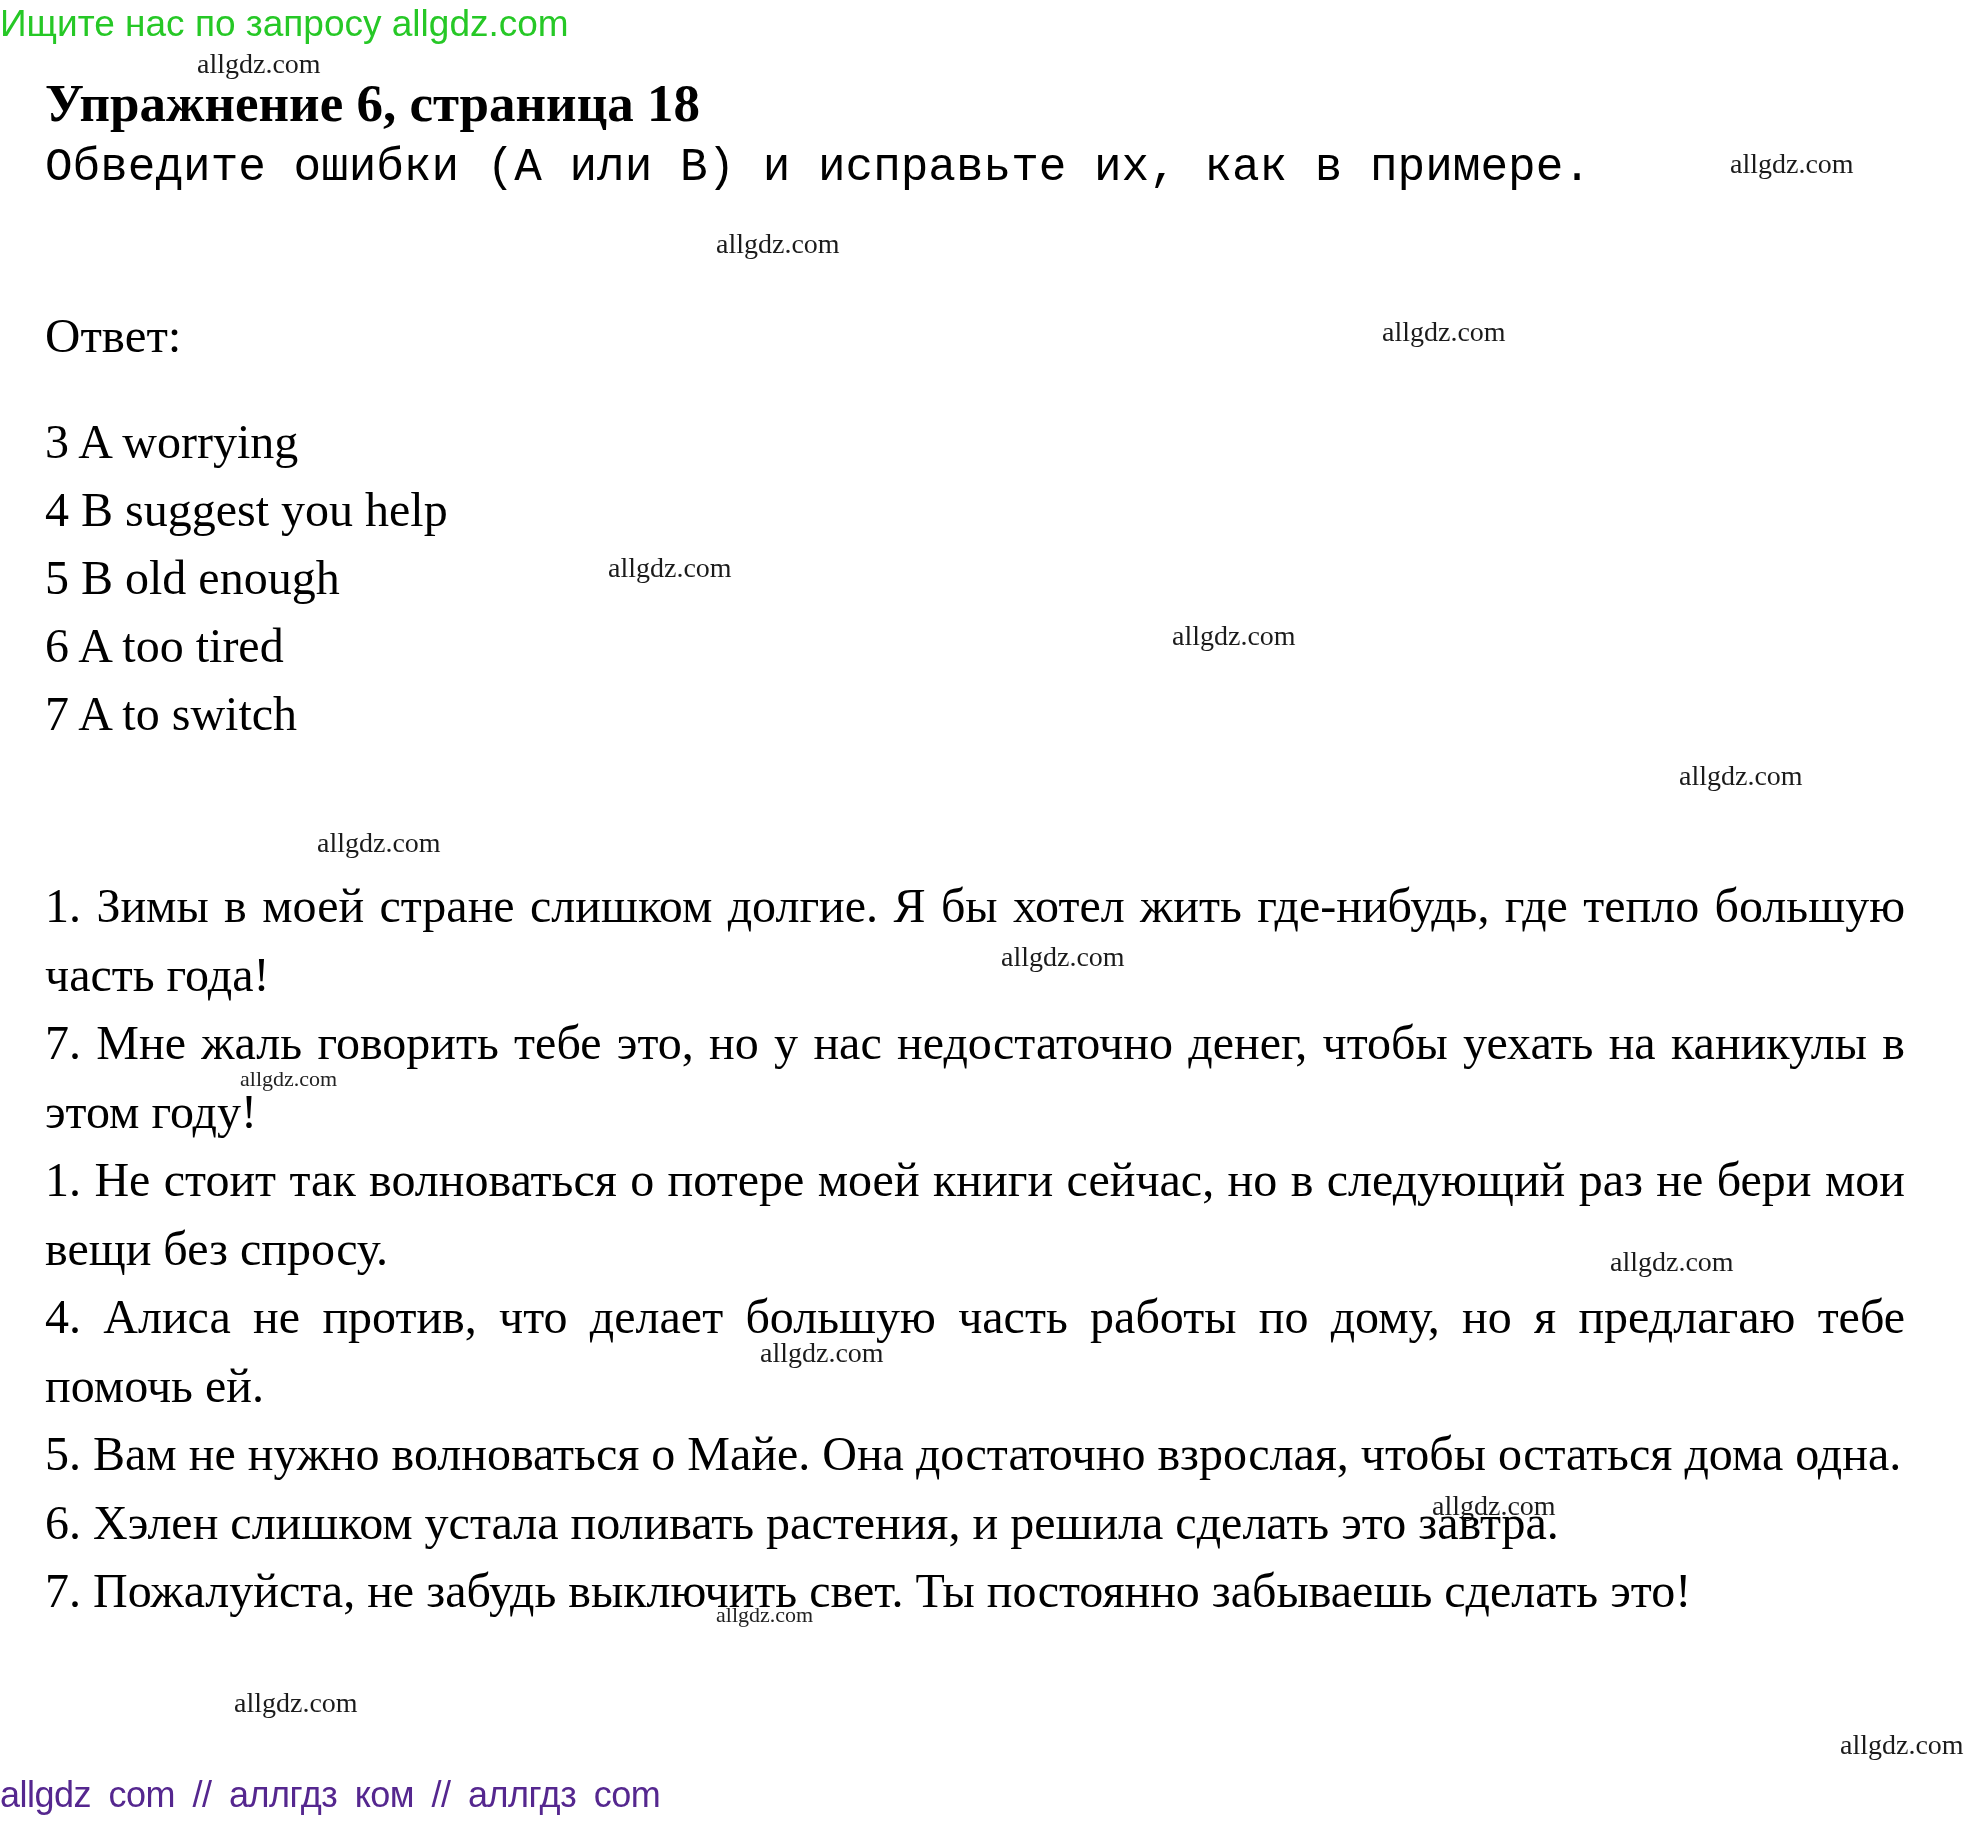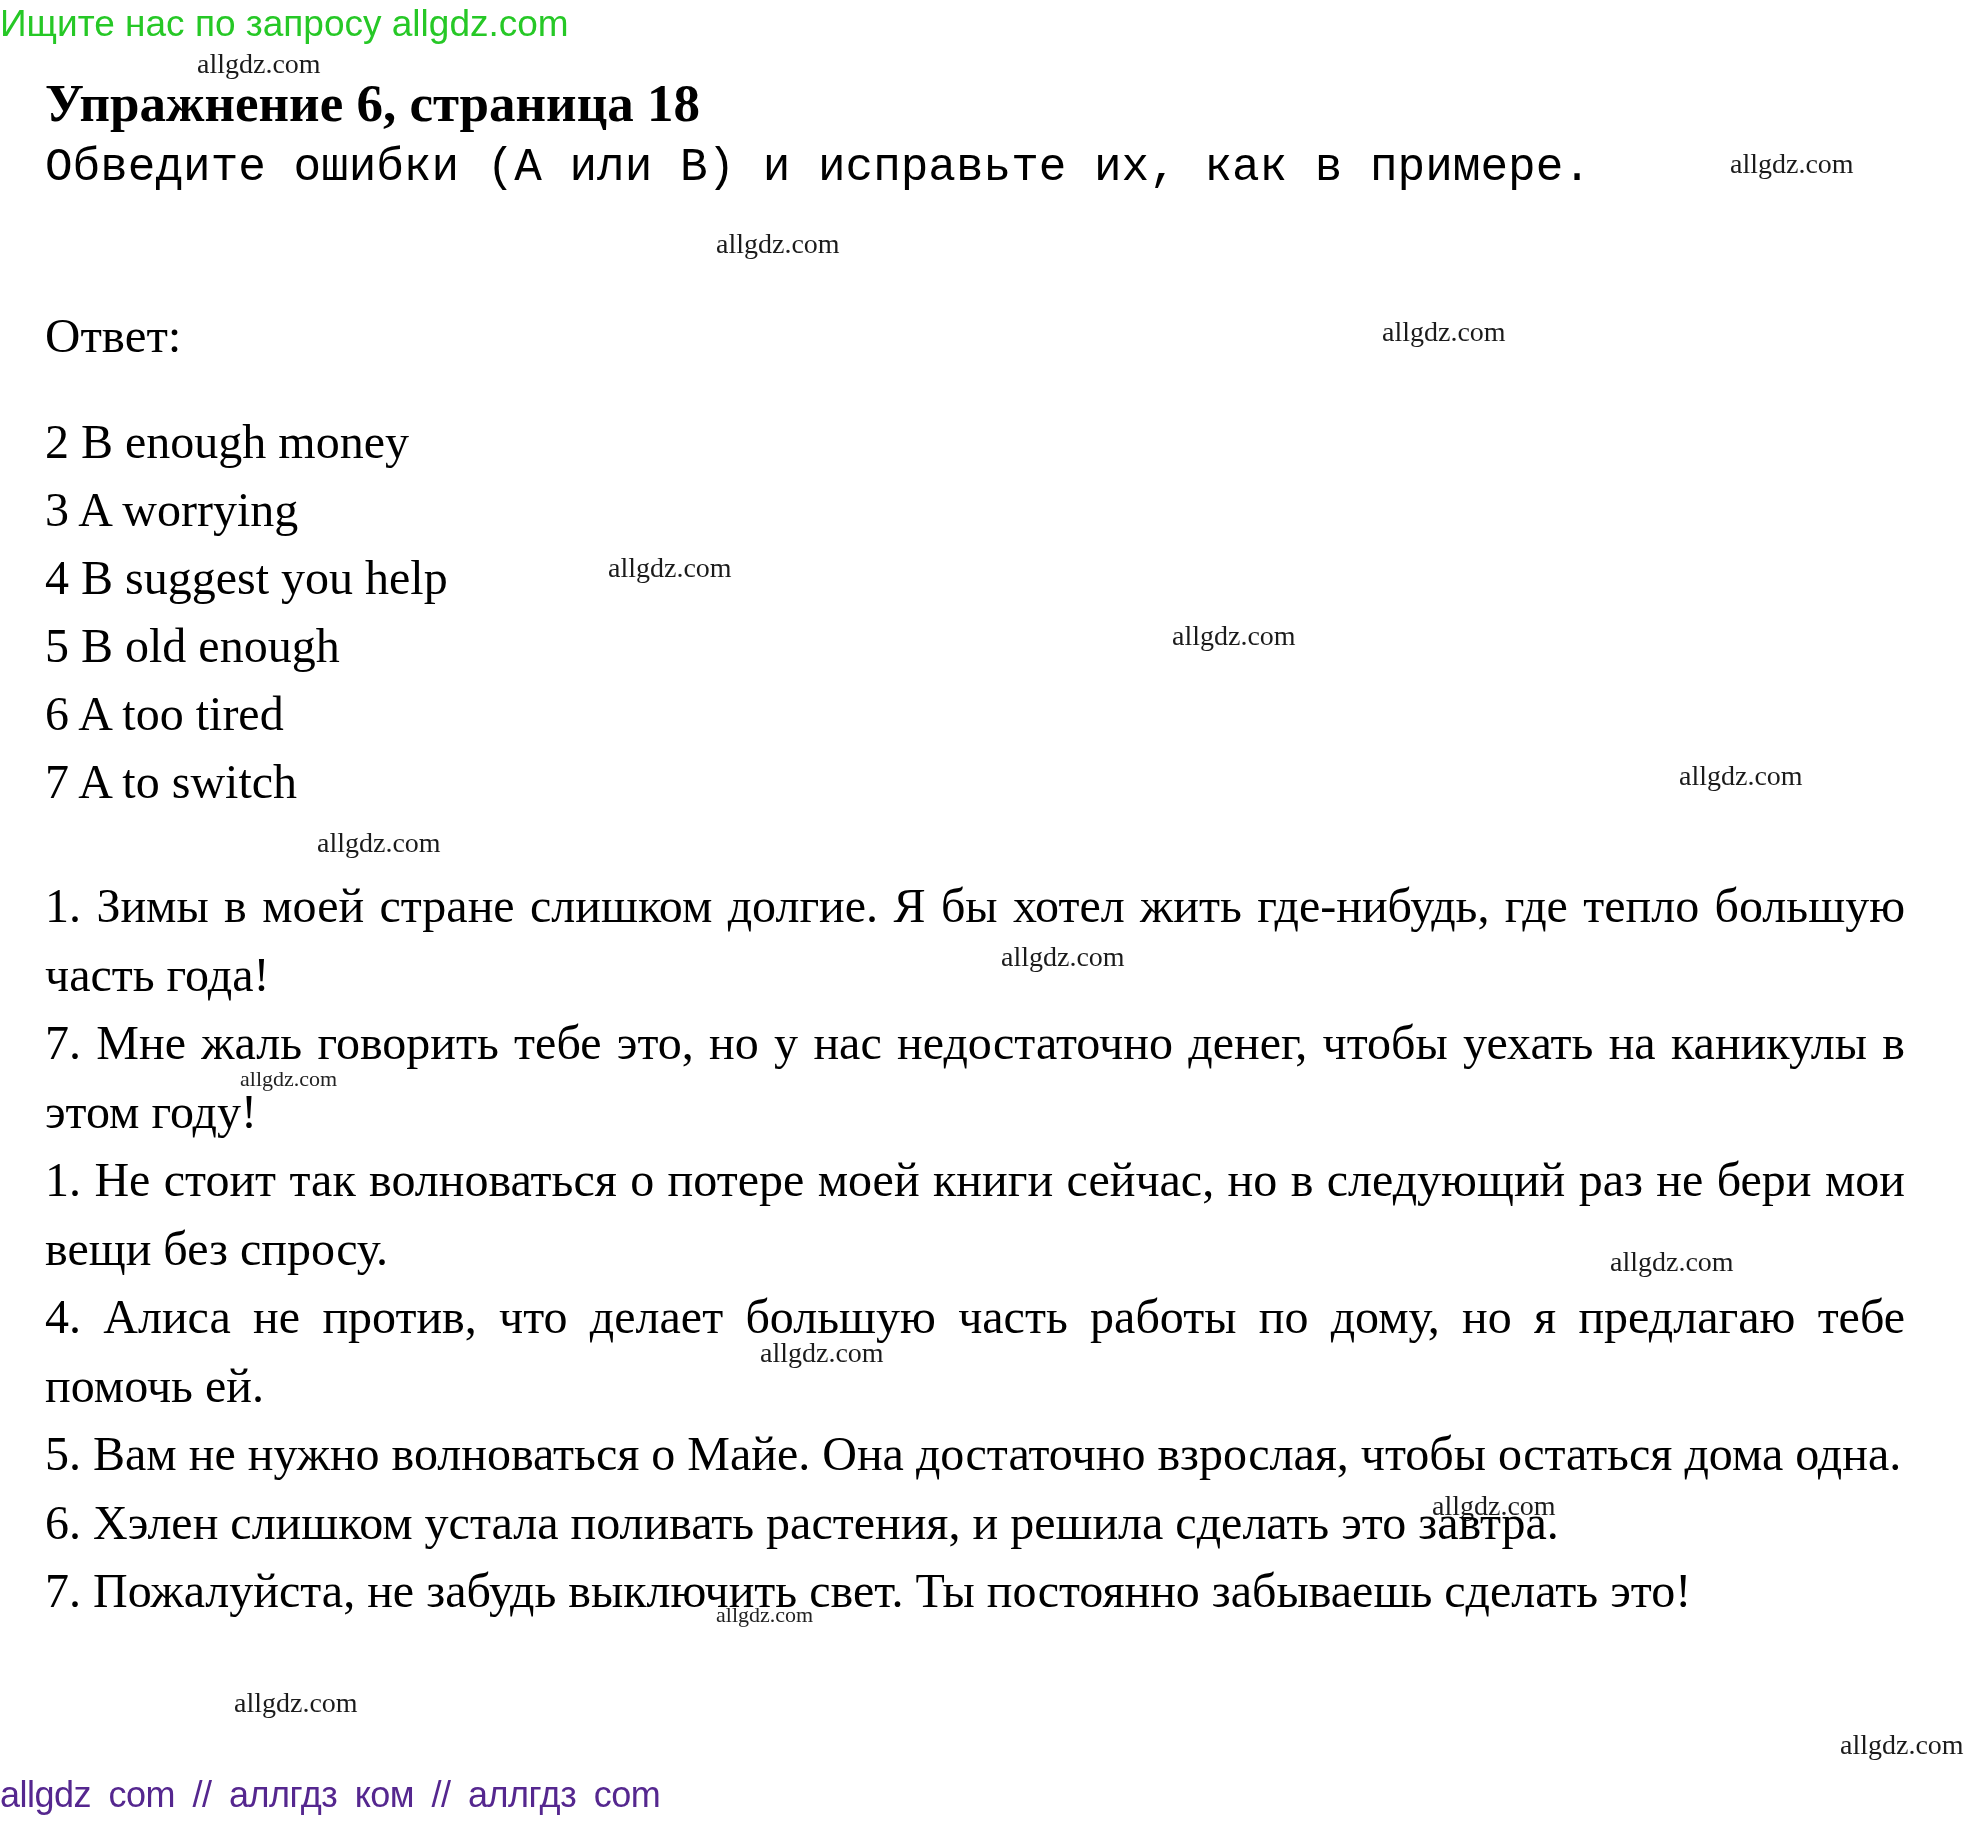--- a/index.html
+++ b/index.html
@@ -77,21 +77,20 @@
   <span class="wm" style="left:234px;  top:1687px;">allgdz.com</span>
   <span class="wm" style="left:1840px; top:1729px;">allgdz.com</span>
 
   <h1 class="title">Упражнение 6, страница 18</h1>
 
   <div class="instruction">Обведите ошибки (А или В) и исправьте их, как в примере.</div>
 
   <div class="answer-label">Ответ:</div>
 
   <div class="answers">
-    <div>2 B enough money</div>
     <div>3 A worrying</div>
     <div>4 B suggest you help</div>
     <div>5 B old enough</div>
     <div>6 A too tired</div>
     <div>7 A to switch</div>
   </div>
 
   <div class="translations">
     <p>1. Зимы в моей стране слишком долгие. Я бы хотел жить где-нибудь, где тепло большую часть года!</p>
     <p>7. Мне жаль говорить тебе это, но у нас недостаточно денег, чтобы уехать на каникулы в этом году!</p>

